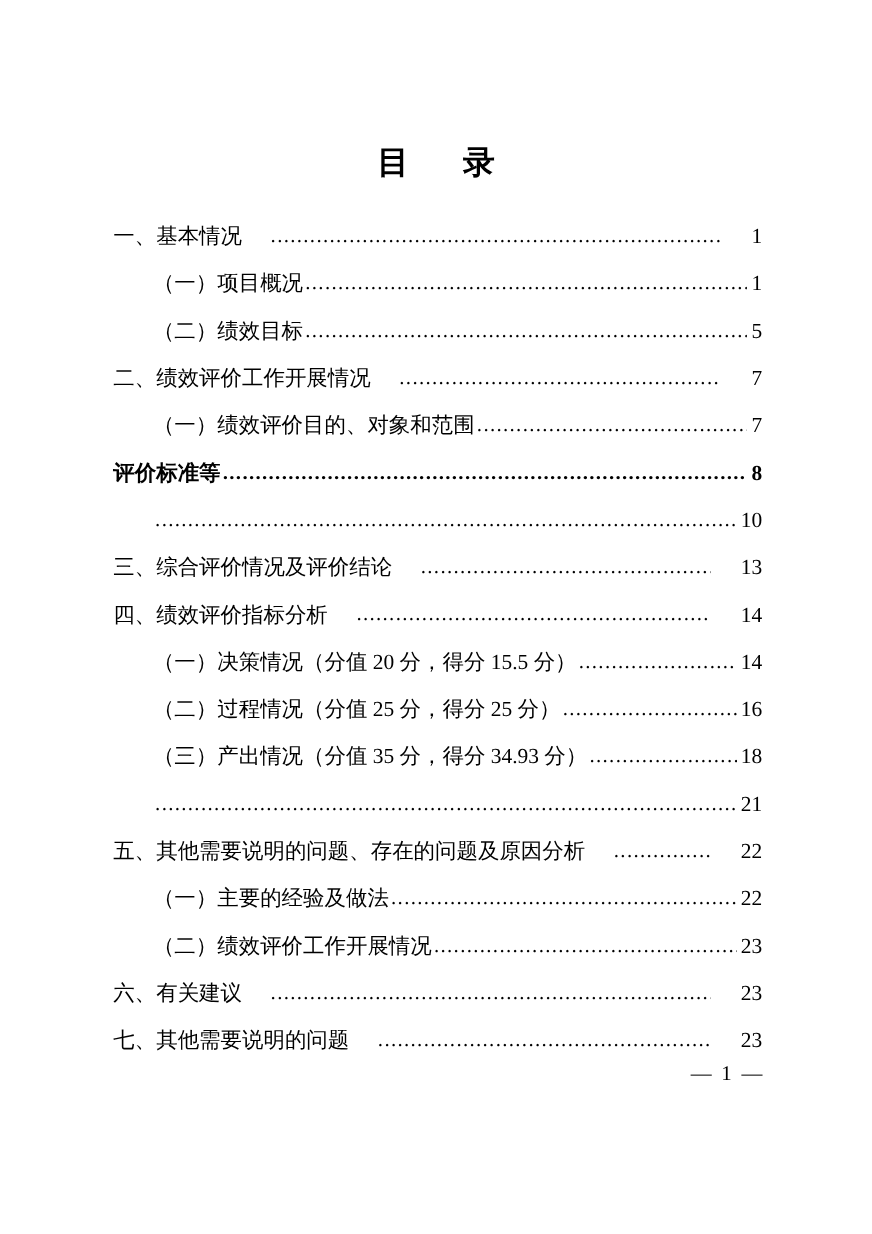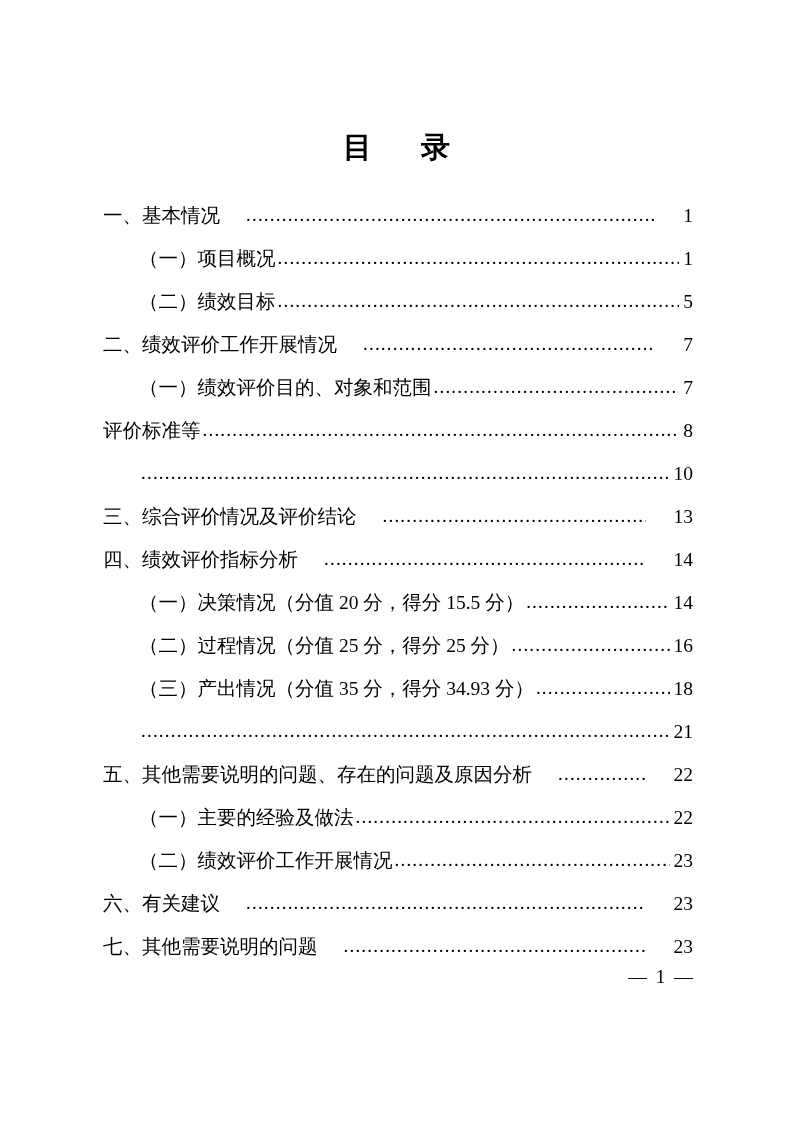--- a/index.html
+++ b/index.html
@@ -73,20 +73,21 @@
   }
   .wrap-entry .first-line {
     padding-left: 36px;
     white-space: nowrap;
   }
   .wrap-entry .second-line {
     display: flex;
     align-items: flex-start;
     padding-left: 0px;
     white-space: nowrap;
+    font-weight: bold;
   }
   .wrap-entry .second-line .label {
     flex: 0 0 auto;
   }
   .wrap-entry .second-line .dots {
     flex: 1 1 auto;
     overflow: hidden;
     white-space: nowrap;
     font-size: 19px;
     letter-spacing: 1.2px;

